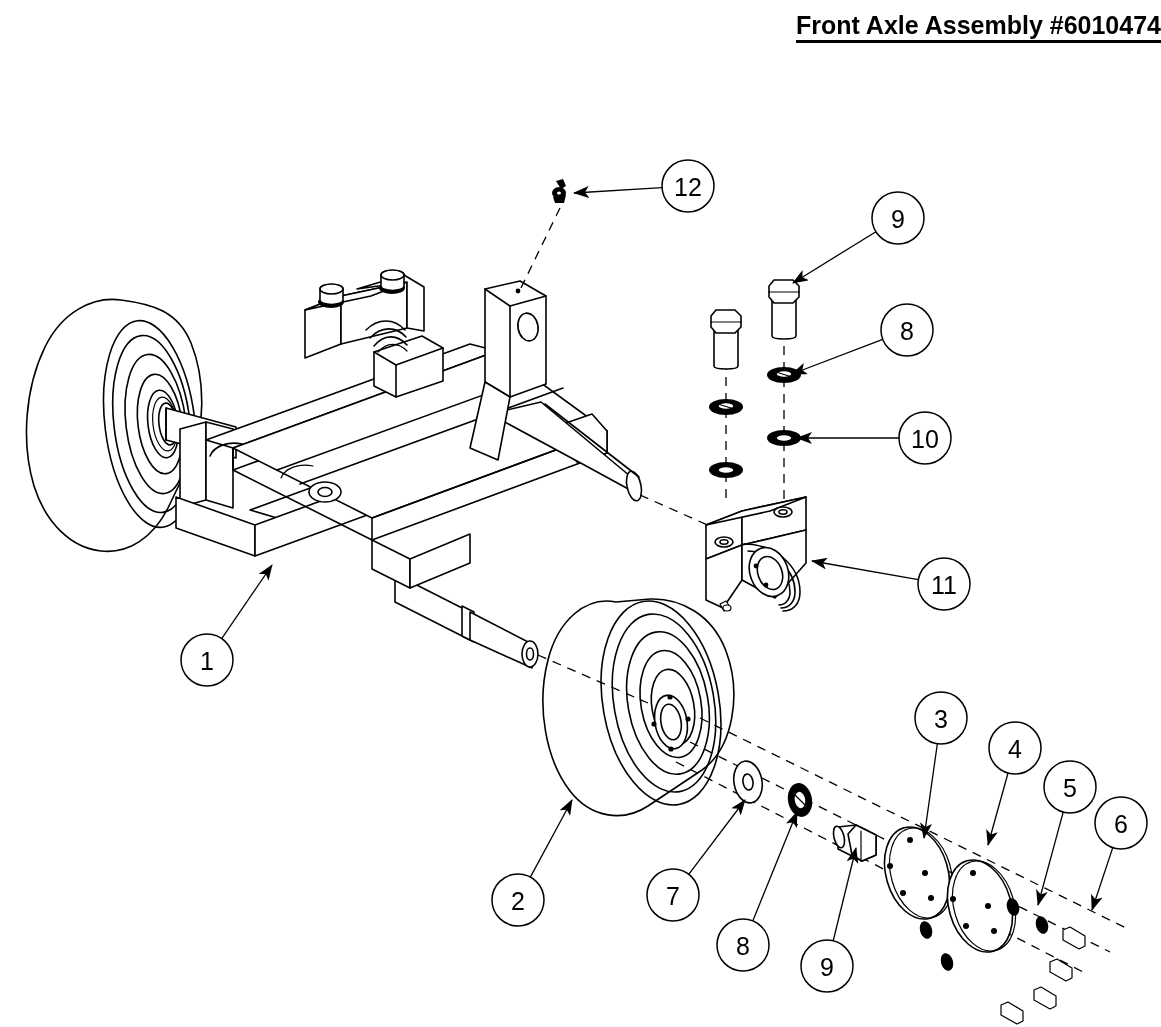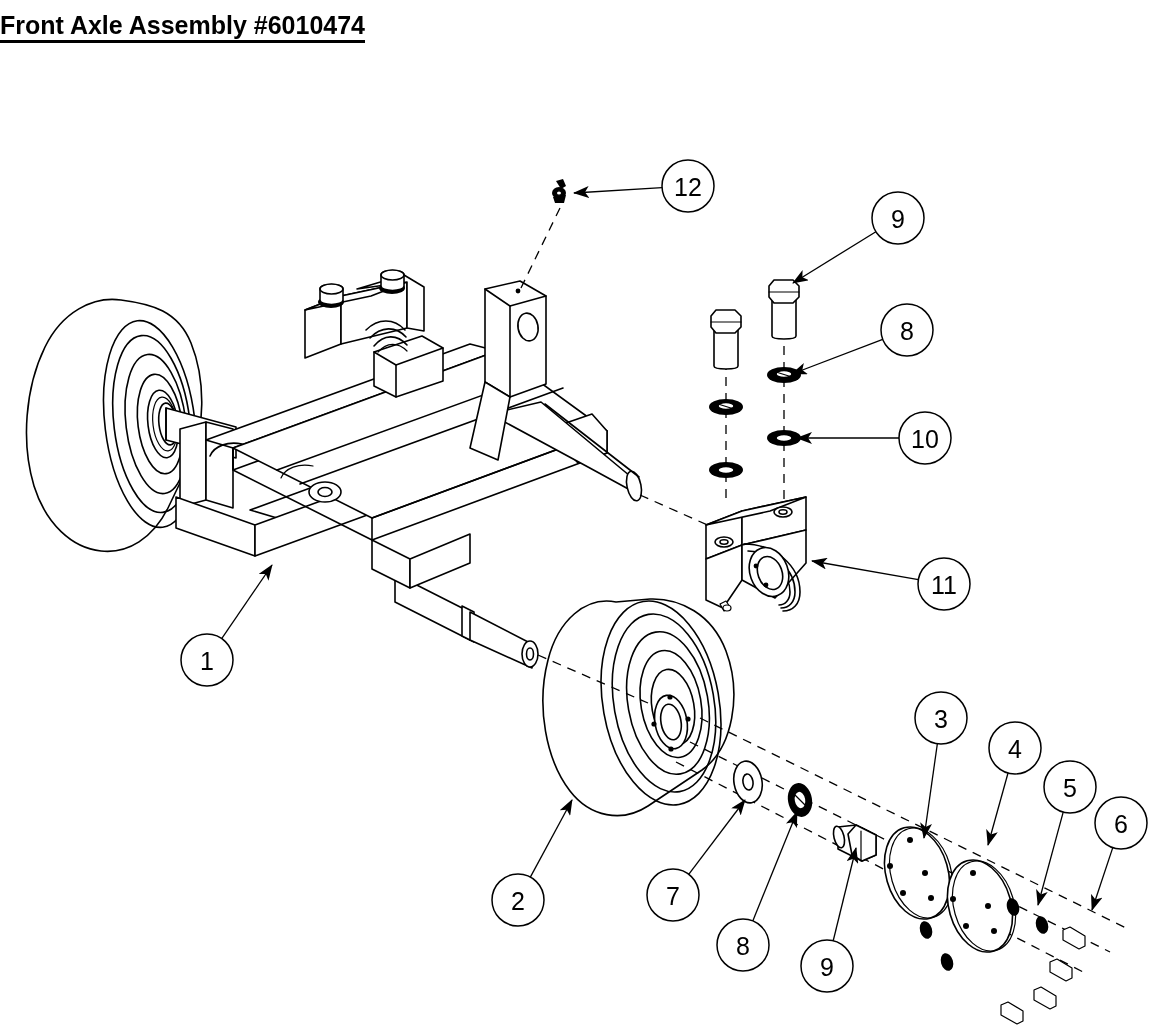--- a/index.html
+++ b/index.html
@@ -3,21 +3,21 @@
 <meta charset="utf-8">
 <style>
   html,body{margin:0;padding:0;background:#ffffff;}
   body{
     width:1161px;height:1027px;position:relative;overflow:hidden;
     font-family:"Liberation Sans", sans-serif;
   }
   #sheet{position:absolute;inset:0;width:1161px;height:1027px;}
   .title-wrap{
     position:absolute;left:0;top:0;width:1161px;height:56px;
-    display:flex;align-items:flex-start;justify-content:flex-start;
+    display:flex;align-items:flex-start;justify-content:flex-end;
   }
   .title-text{
     font-family:"Liberation Sans", sans-serif;
     font-size:25px;font-weight:bold;color:#000;
     letter-spacing:0px;
     padding-top:10px;
     border-bottom:3px solid #000;
     line-height:30px;
     white-space:nowrap;
   }

